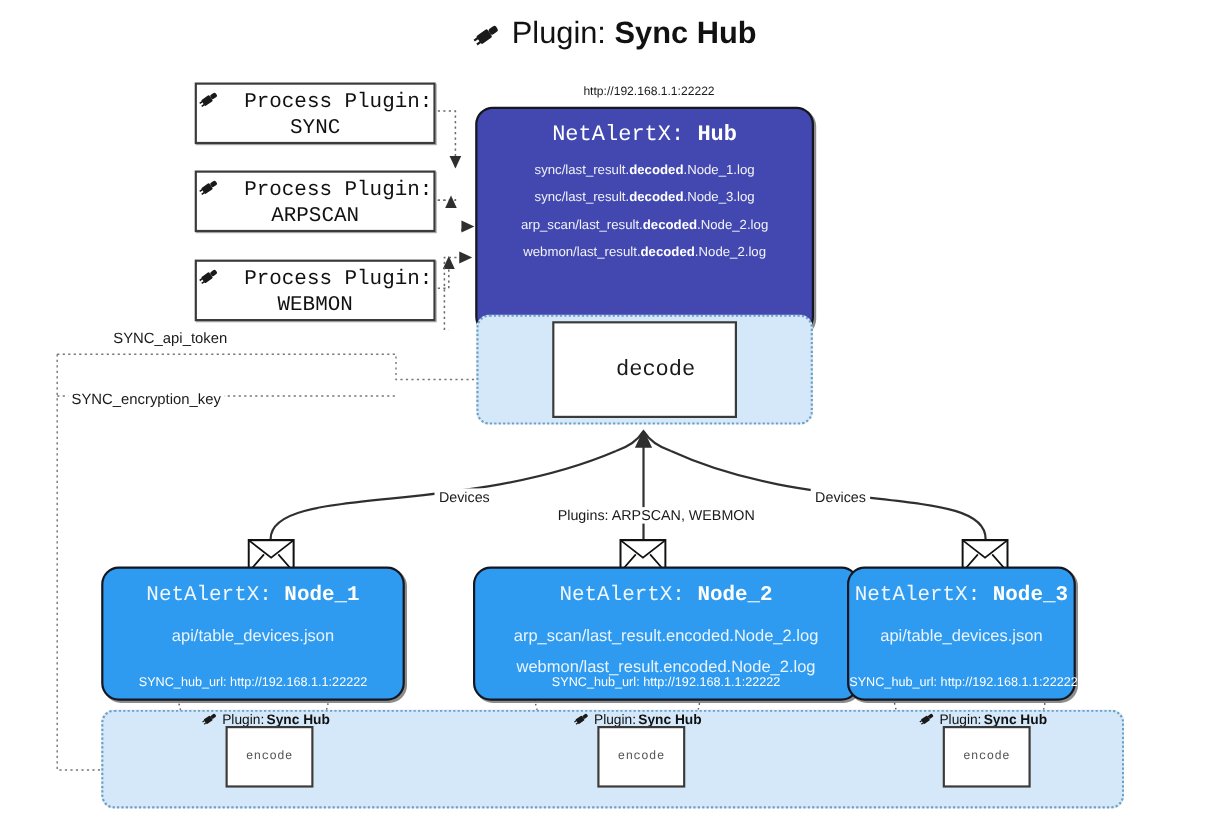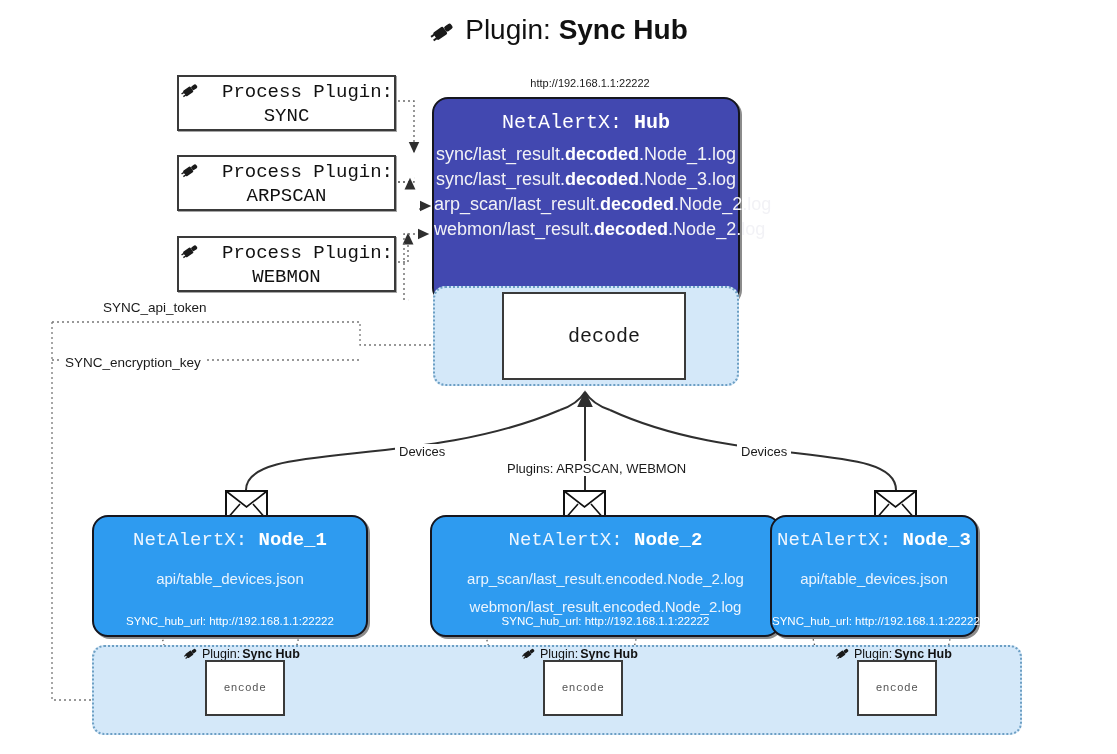--- a/index.html
+++ b/index.html
@@ -48,31 +48,31 @@
     color:#ffffff;
   }
   #hub .hub-title{
     text-align:center;margin-top:12px;font-size:20px;
     font-family:"Liberation Mono","DejaVu Sans Mono",monospace;
     white-space:nowrap;
   }
   #hub .hub-title b{font-weight:bold;}
   #hub .logs{margin-top:8px;}
   #hub .logline{
-    font-size:18px;text-align:center;line-height:25px;white-space:nowrap;color:#f2f2f6;
+    font-size:12px;text-align:center;line-height:25px;white-space:nowrap;color:#f2f2f6;
   }
   #hub .logline b{font-weight:bold;color:#ffffff;}
 
   
   #decode-wrap{
     left:433px;top:286px;width:306px;height:100px;
     background:#d4e8f9;border:2px dotted #6c9fc4;border-radius:12px;
   }
   #decode{
-    left:502px;top:292px;width:184px;height:88px;
+    left:502px;top:292px;width:168px;height:88px;
     background:#ffffff;border:2px solid #3a3a3a;
     display:flex;align-items:center;justify-content:center;
     font-size:20px;color:#1a1a1a;
     font-family:"Liberation Mono","DejaVu Sans Mono",monospace;
     padding-left:20px;
   }
 
   
   .keylabel{font-size:13.5px;color:#1a1a1a;white-space:nowrap;background:#fff;padding:0 3px;}
   #k-token{left:100px;top:300px;}

